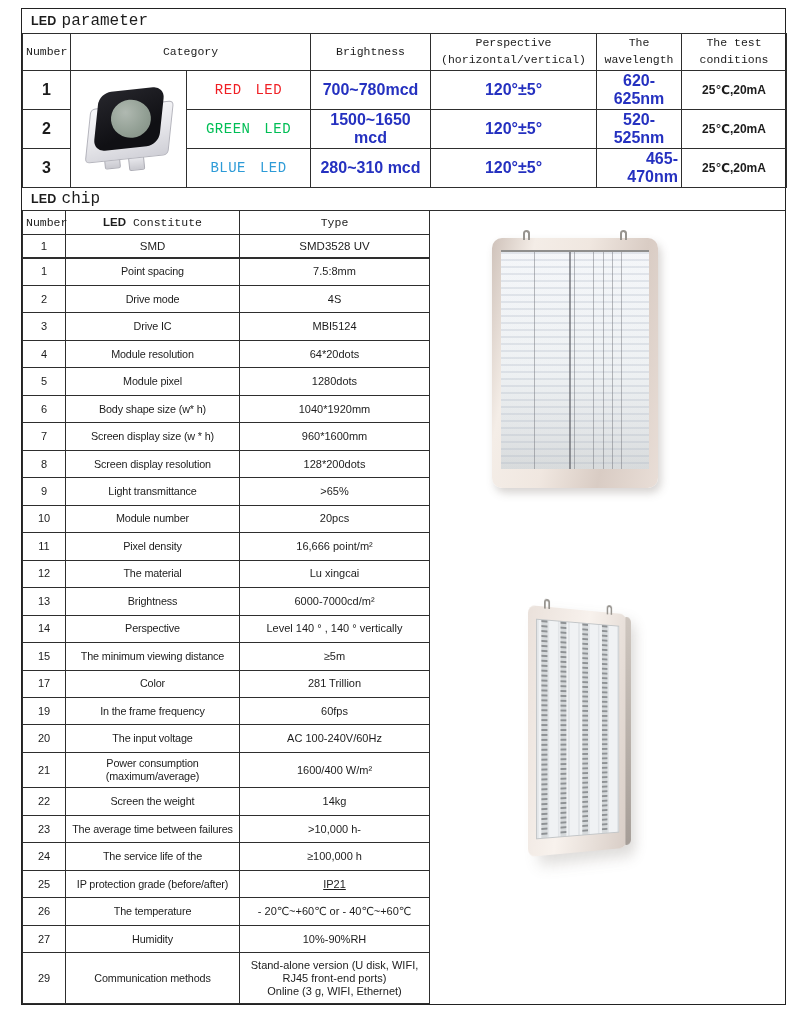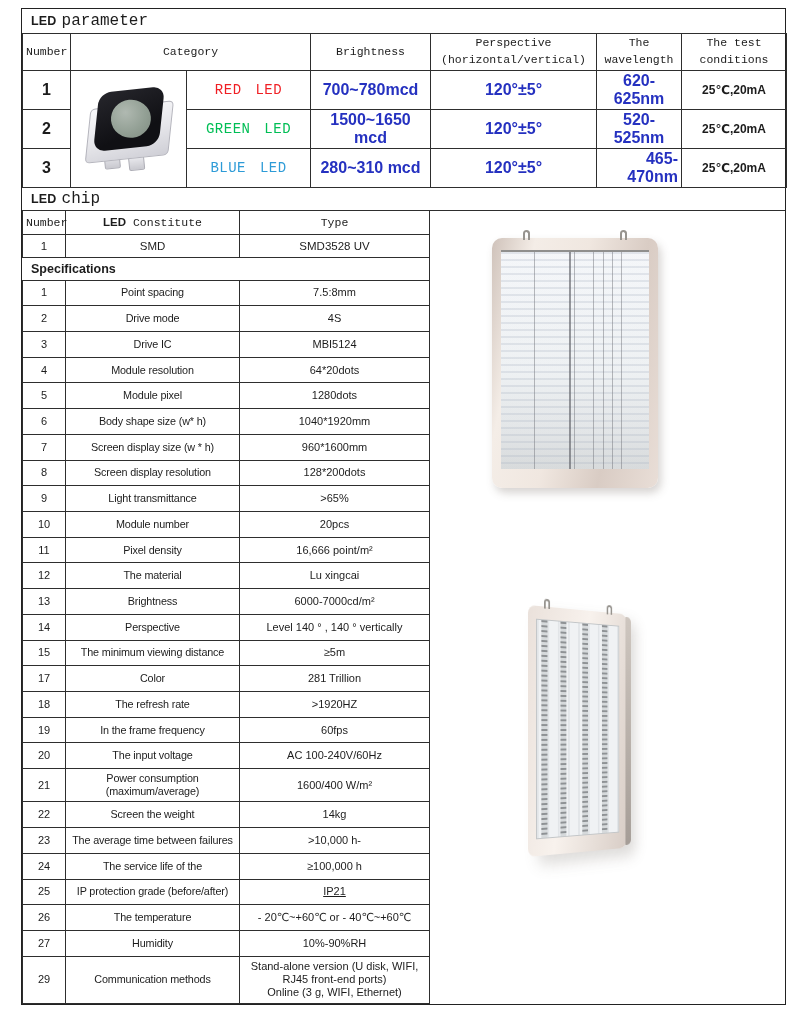--- a/index.html
+++ b/index.html
@@ -199,23 +199,20 @@
           <th>Type</th>
         </tr>
         <tr>
           <td>1</td>
           <td>SMD</td>
           <td>SMD3528 UV</td>
         </tr>
       </tbody>
         </table>
 
-      <div class="spec-band">
-        <span class="spec-title">Specifications</span>
-      </div>
 
       <table class="spec-table">
         <colgroup>
             <col class="s-num">
             <col class="s-lbl">
             <col class="s-val">
           </colgroup>
         <tbody>
         <tr>
           <td class="num sn">1</td>
@@ -307,25 +304,20 @@
           <td class="val sv">≥5m</td>
         </tr>
 
 
         <tr>
           <td class="num sn">17</td>
           <td class="lbl sl">Color</td>
           <td class="val sv">281 Trillion</td>
         </tr>
 
-        <tr>
-          <td class="num sn">18</td>
-          <td class="lbl sl">The refresh rate</td>
-          <td class="val sv">&gt;1920HZ</td>
-        </tr>
 
         <tr>
           <td class="num sn">19</td>
           <td class="lbl sl">In the frame frequency</td>
           <td class="val sv">60fps</td>
         </tr>
 
         <tr>
           <td class="num sn">20</td>
           <td class="lbl sl">The input voltage</td>

